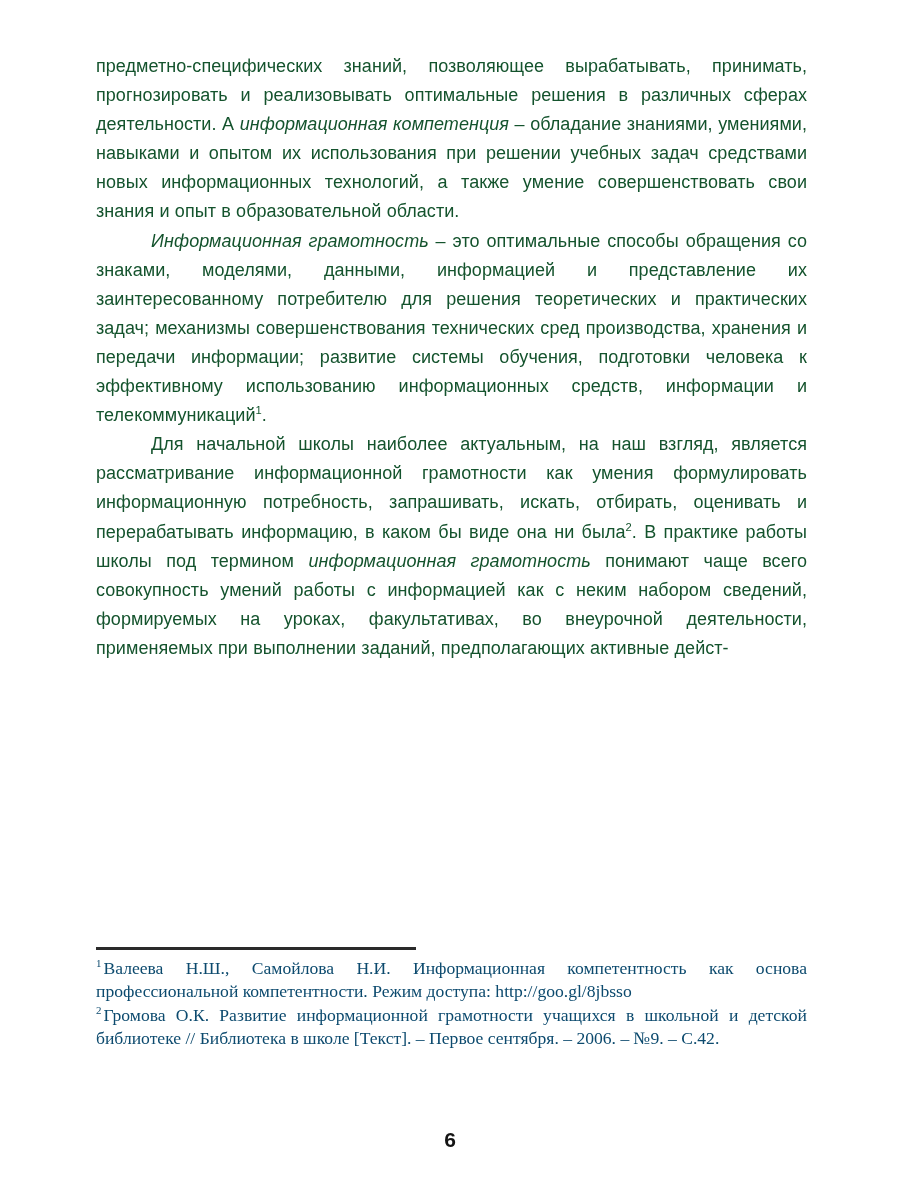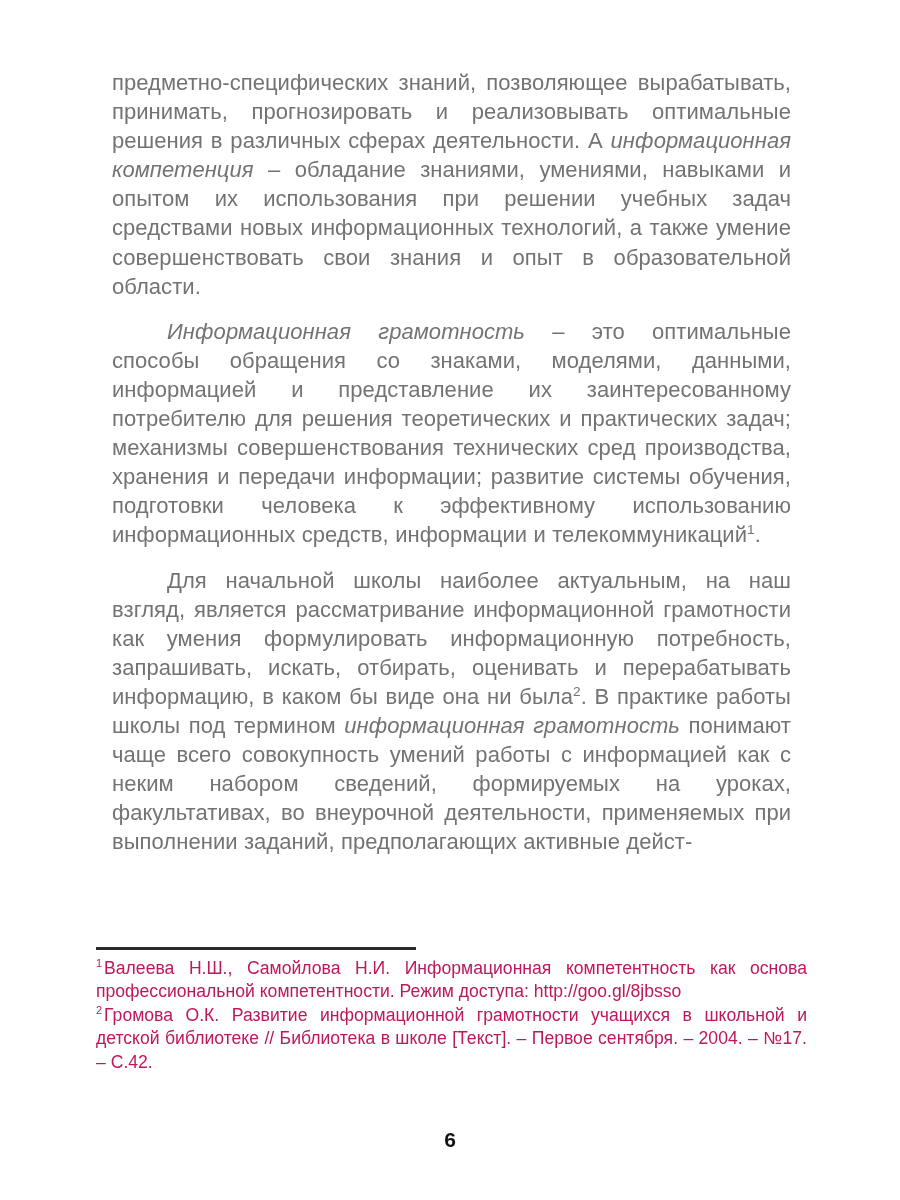--- a/index.html
+++ b/index.html
@@ -21,28 +21,28 @@
 
   
   .text-column {
     position: absolute;
     left: 96px;
     top: 52px;
     width: 711px;
   }
 
   .para {
-    margin: 16px;
-    font-size: 22px;
+    margin: 0;
+    font-size: 18px;
     line-height: 29.1px;
     text-align: justify;
     text-justify: inter-word;
     letter-spacing: 0.05px;
     word-spacing: 0.2px;
-    color: #737373;
+    color: #14532d;
     -webkit-font-smoothing: none;
   }
   .para + .para {
     margin-top: 0;
   }
   .para.indent {
     text-indent: 55px;
   }
   .para em {
     font-style: italic;
@@ -70,21 +70,22 @@
     left: 96px;
     top: 957px;
     width: 711px;
   }
   .footnote {
     margin: 0;
     font-size: 17.6px;
     line-height: 23.4px;
     text-align: justify;
     text-justify: inter-word;
-    color: #be185d;
+    color: #0c4a6e;
+    font-family: Liberation Serif, serif;
   }
   .footnote .marker {
     font-size: 0.62em;
     vertical-align: super;
     line-height: 0;
     margin-right: 2px;
   }
 
   
   .page-number {
@@ -106,18 +107,18 @@
   <div class="text-column">
     <p class="para"><span>предметно-специфических знаний, позволяющее вырабатывать, принимать, прогнозировать и реализовывать оптимальные решения в различных сферах деятельности. А </span><em>информационная компетенция</em><span> – обладание знаниями, умениями, навыками и опытом их использования при решении учебных задач средствами новых информационных технологий, а также умение совершенствовать свои знания и опыт в образовательной области.</span></p>
     <p class="para indent"><em>Информационная грамотность</em><span> – это оптимальные способы обращения со знаками, моделями, данными, информацией и представление их заинтересованному потребителю для решения теоретических и практических задач; механизмы совершенствования технических сред производства, хранения и передачи информации; развитие системы обучения, подготовки человека к эффективному использованию информационных средств, информации и телекоммуникаций</span><sup>1</sup><span>.</span></p>
     <p class="para indent"><span>Для начальной школы наиболее актуальным, на наш взгляд, является рассматривание информационной грамотности как умения формулировать информационную потребность, запрашивать, искать, отбирать, оценивать и перерабатывать информацию, в каком бы виде она ни была</span><sup>2</sup><span>. В практике работы школы под термином </span><em>информационная грамотность</em><span> понимают чаще всего совокупность умений работы с информацией как с неким набором сведений, формируемых на уроках, факультативах, во внеурочной деятельности, применяемых при выполнении заданий, предполагающих активные дейст-</span></p>
   </div>
 
   <hr class="footnote-rule">
 
   <div class="footnotes">
     <p class="footnote"><sup class="marker">1</sup><span>Валеева Н.Ш., Самойлова Н.И. Информационная компетентность как основа профессиональной компетентности. Режим доступа: http://goo.gl/8jbsso</span></p>
-    <p class="footnote"><sup class="marker">2</sup><span>Громова О.К. Развитие информационной грамотности учащихся в школьной и детской библиотеке // Библиотека в школе [Текст]. – Первое сентября. – 2004. – №17. – С.42.</span></p>
+    <p class="footnote"><sup class="marker">2</sup><span>Громова О.К. Развитие информационной грамотности учащихся в школьной и детской библиотеке // Библиотека в школе [Текст]. – Первое сентября. – 2006. – №9. – С.42.</span></p>
   </div>
 
   <div class="page-number">6</div>
 
 </div>
 
 </body></html>

